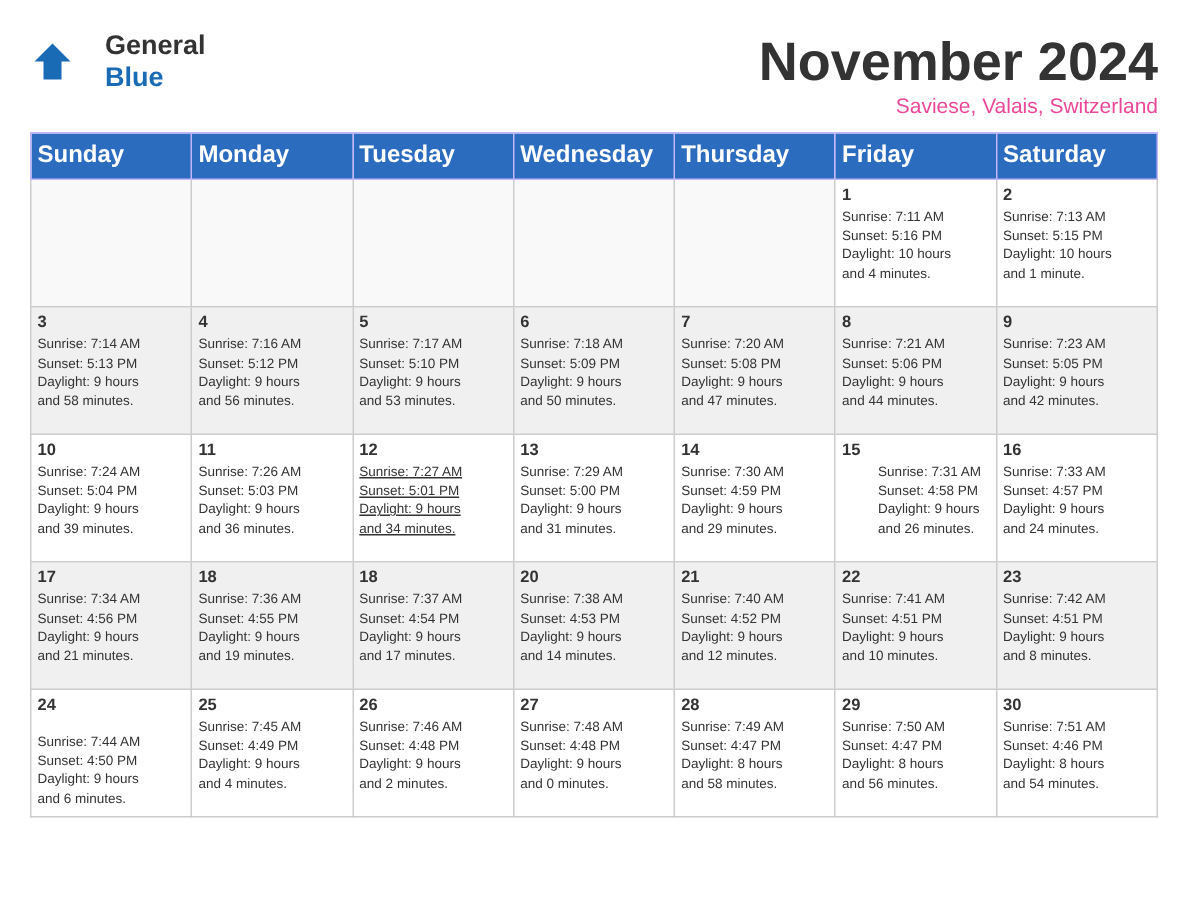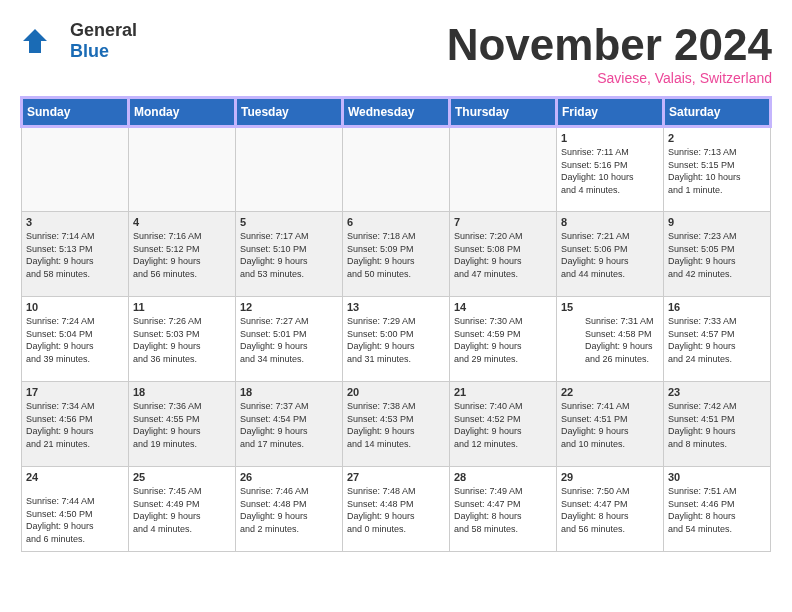--- a/index.html
+++ b/index.html
@@ -32,40 +32,40 @@
       color: #1a6bb5;
     }
     .logo-icon {
       width: 30px;
       height: 30px;
     }
     .title-area {
       text-align: right;
     }
     .month-title {
-      font-size: 44px;
+      font-size: 36px;
       font-weight: bold;
       color: #333;
     }
     .subtitle {
       font-size: 14px;
       color: #ec4899;
     }
     table {
       width: 100%;
       border-collapse: collapse;
       table-layout: fixed;
     }
     th {
       background-color: #2b6cbf;
       color: #fff;
       padding: 6px 4px;
-      font-size: 12px;
+      font-size: 16px;
       text-align: left;
-      border: 3px solid #c4b5fd;
+      border: 1px solid #c4b5fd;
     }
     td {
       border: 1px solid #ccc;
       vertical-align: top;
       padding: 4px;
       font-size: 9.5px;
       color: #333;
       height: 85px;
       background: #fff;
     }
@@ -201,21 +201,21 @@
         </td>
         <td>
           <span class="day-number">11</span>
           <div class="day-info" style="white-space: pre-line;">Sunrise: 7:26 AM
 Sunset: 5:03 PM
 Daylight: 9 hours
 and 36 minutes.</div>
         </td>
         <td>
           <span class="day-number">12</span>
-          <div class="day-info" style="white-space: pre-line;">Sunrise: 7:27 AM
+          <div class="day-info" style="white-space: pre-line; text-decoration: underline;">Sunrise: 7:27 AM
 Sunset: 5:01 PM
 Daylight: 9 hours
 and 34 minutes.</div>
         </td>
         <td>
           <span class="day-number">13</span>
           <div class="day-info" style="white-space: pre-line;">Sunrise: 7:29 AM
 Sunset: 5:00 PM
 Daylight: 9 hours
 and 31 minutes.</div>

